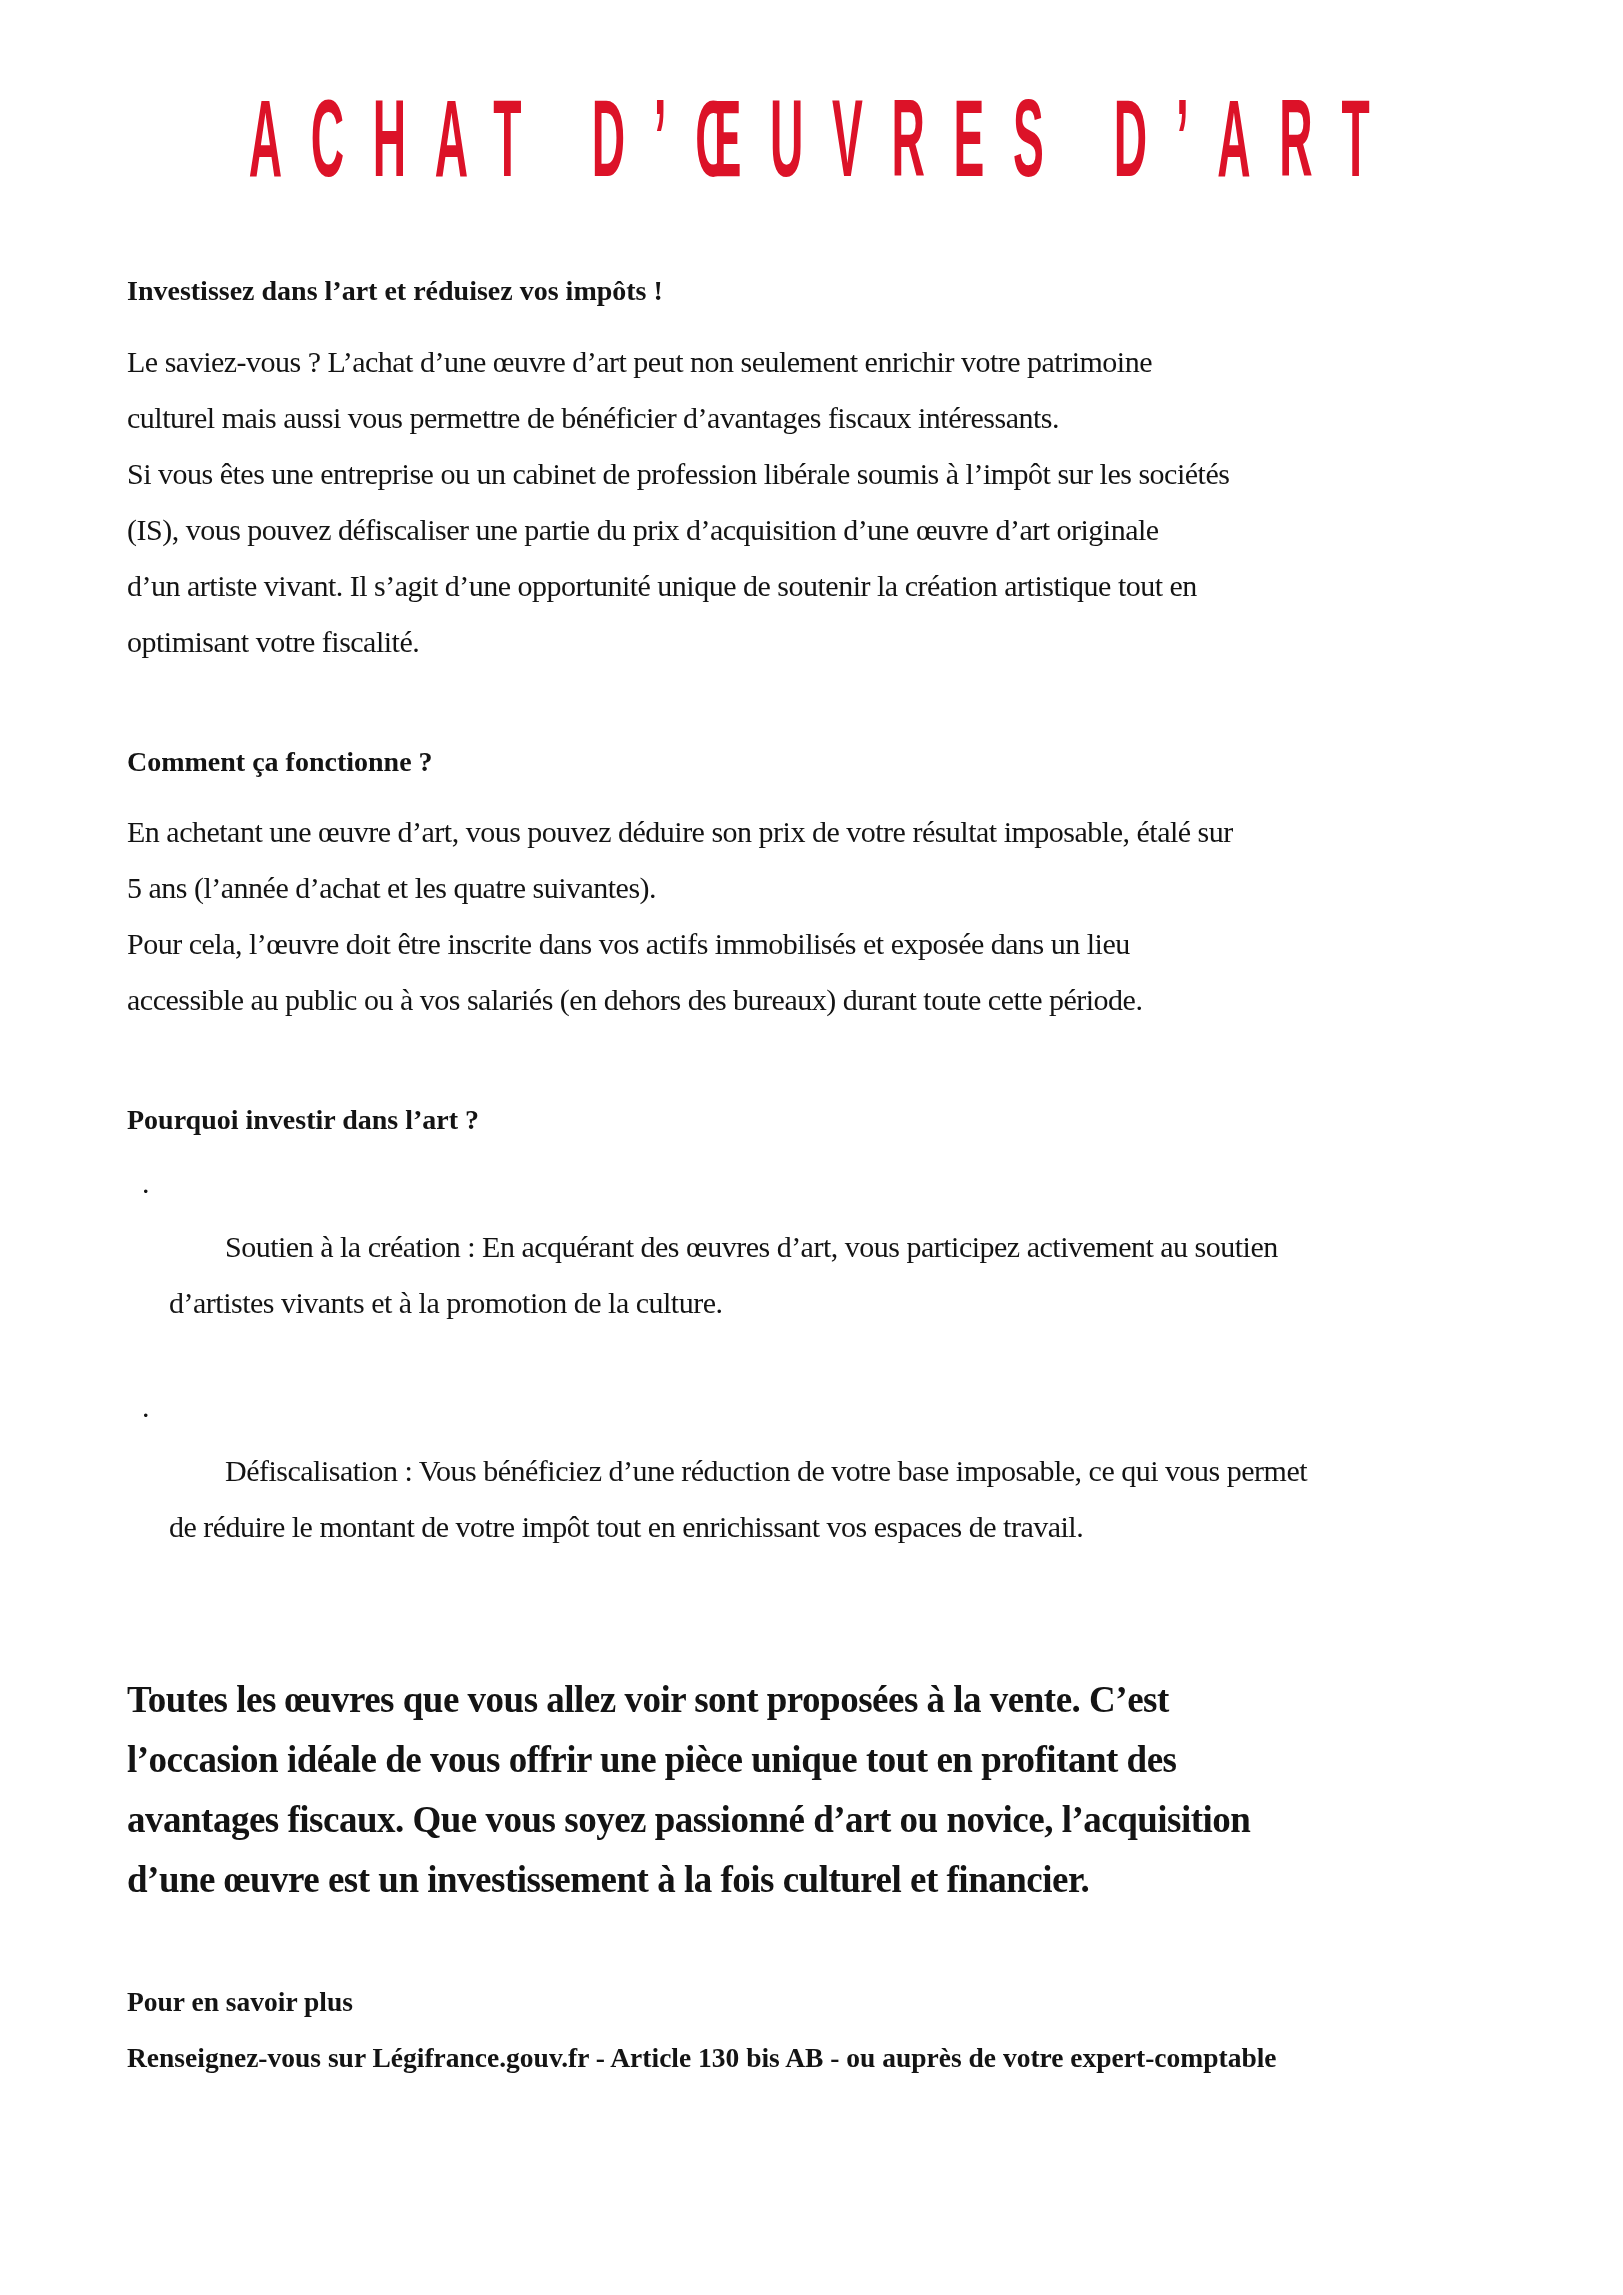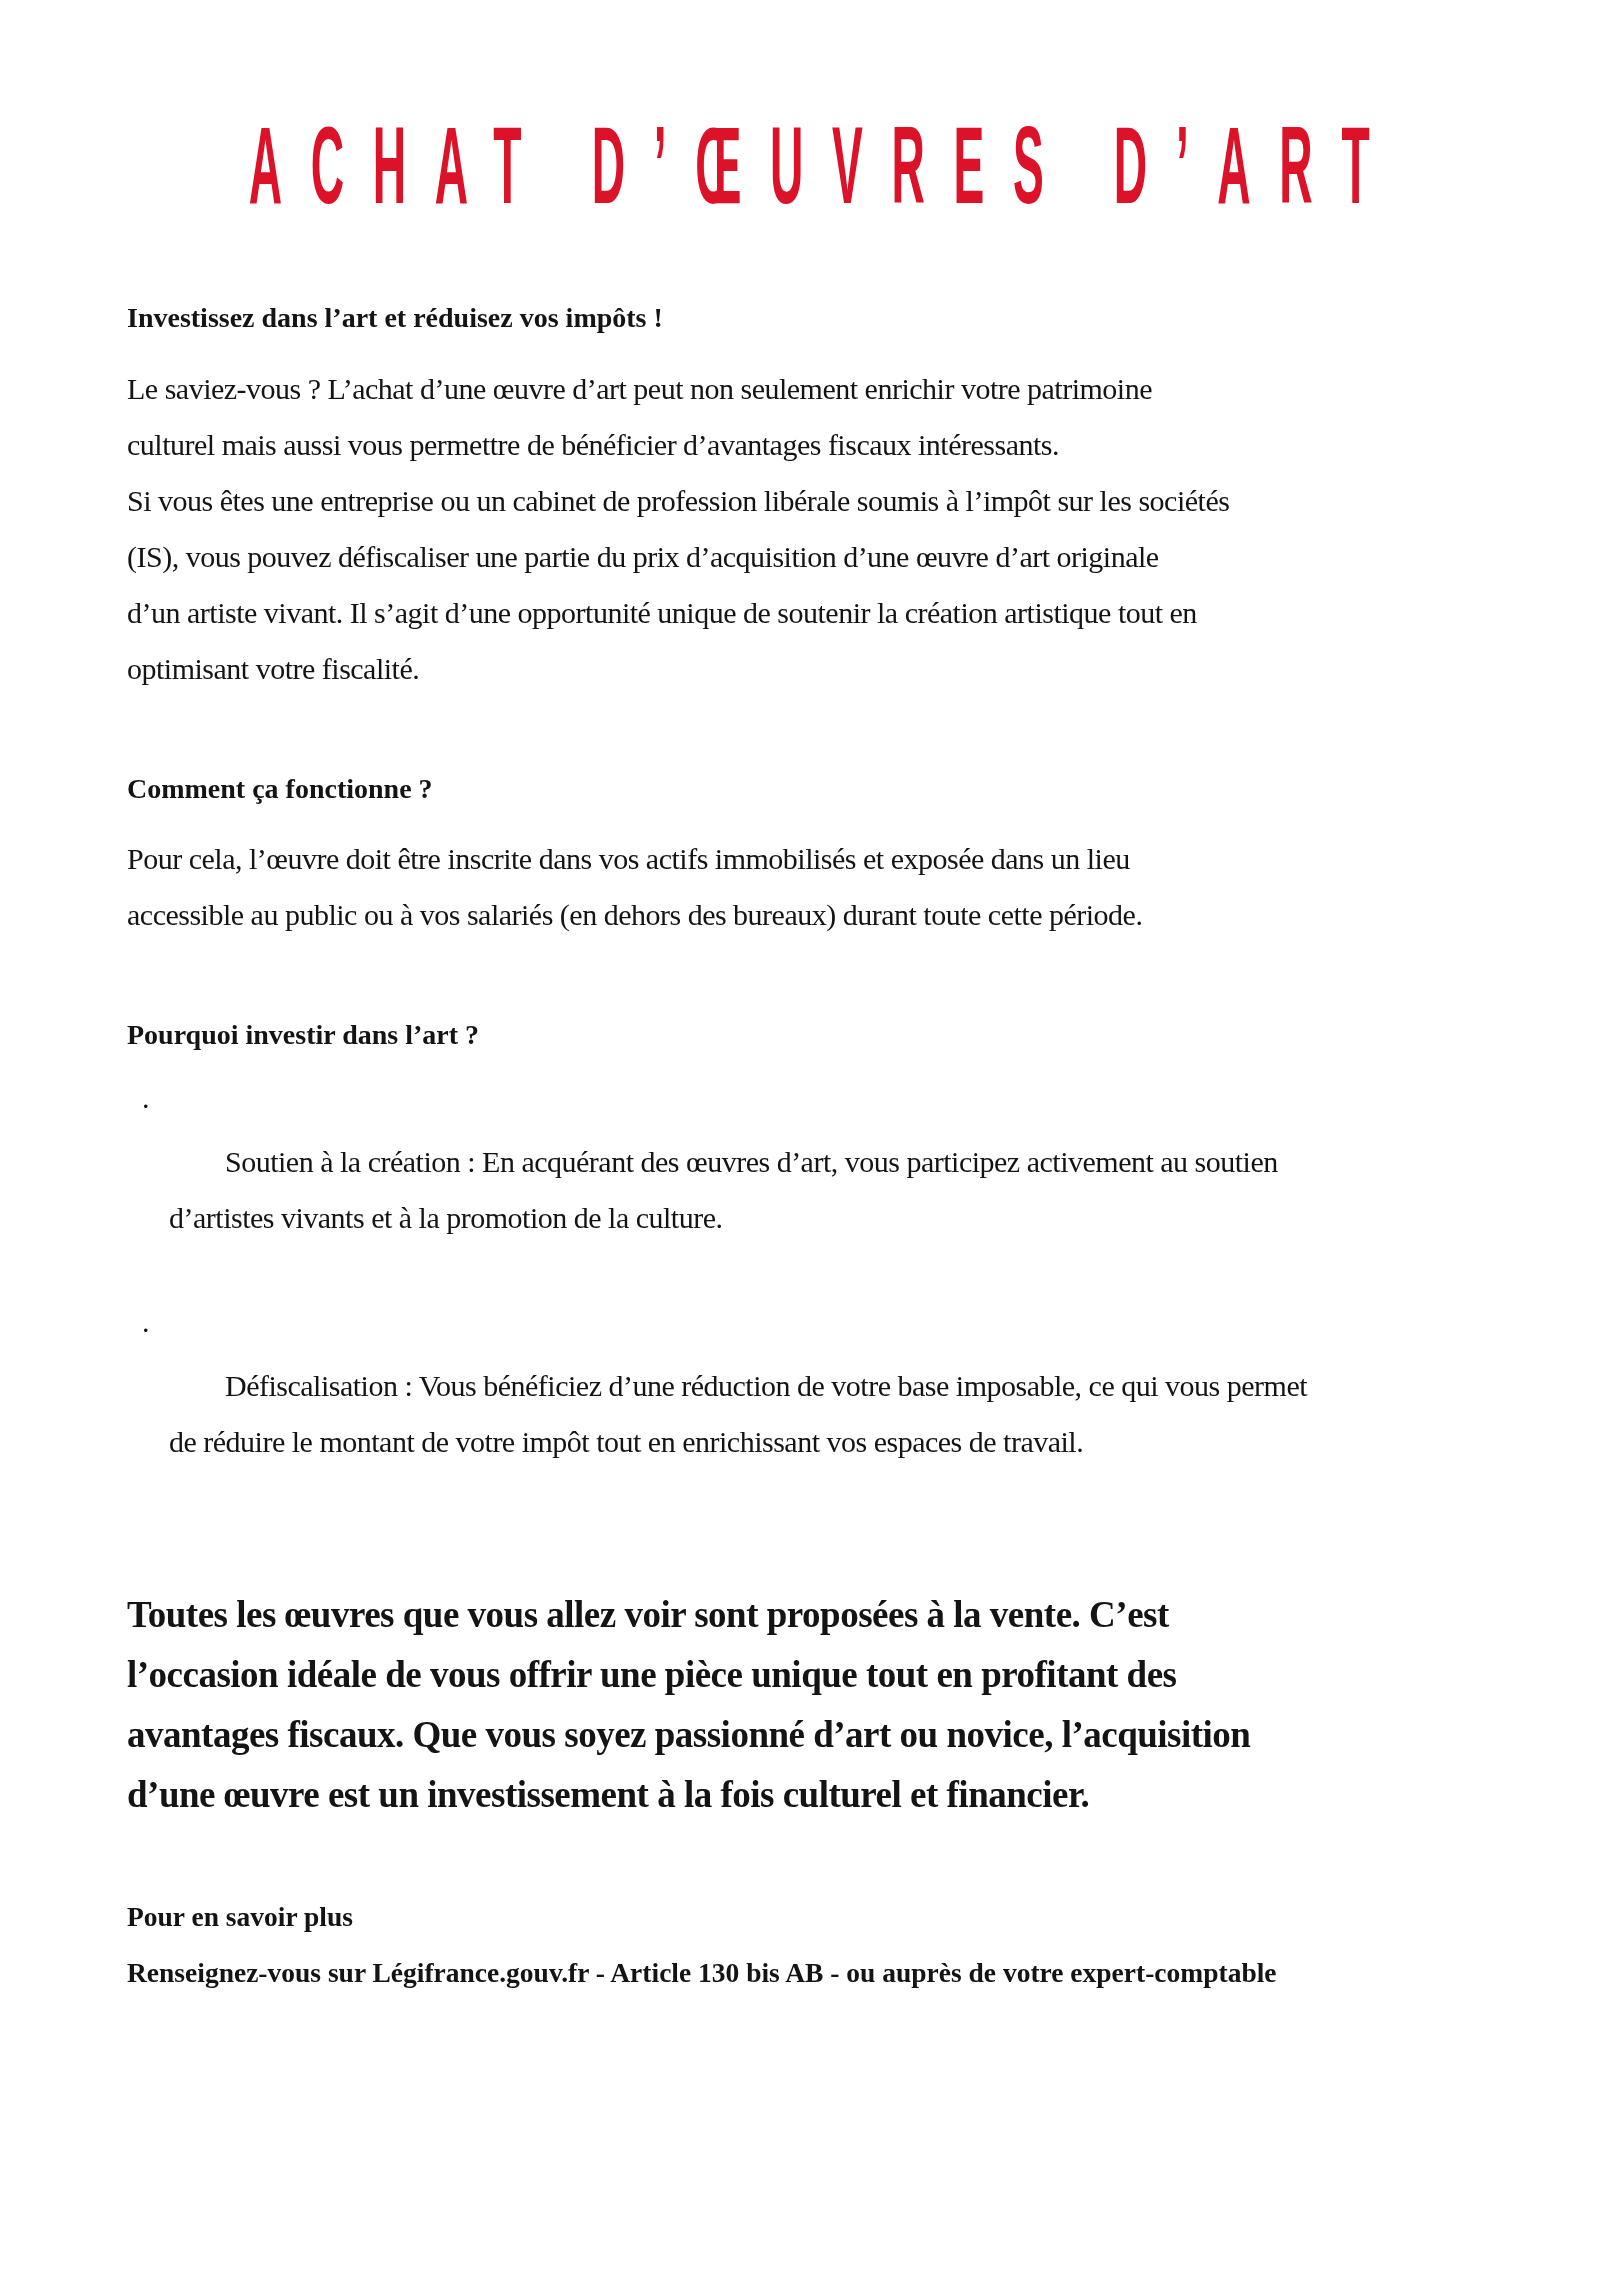--- a/index.html
+++ b/index.html
@@ -15,21 +15,21 @@
     color: #141414;
   }
   .page {
     box-sizing: border-box;
     width: 1623px;
     height: 2295px;
     padding: 0 103px 0 127px;
   }
   
   .title-row {
-    margin-top: 103px;
+    margin-top: 76px;
     height: 123px;
     line-height: 123px;
     display: flex;
     justify-content: center;
     align-items: center;
   }
   .title-inner {
     display: inline-block;
     white-space: nowrap;
     font-family: "Liberation Sans", "DejaVu Sans", sans-serif;
@@ -116,20 +116,22 @@
 
   <div class="section">
     <p class="body-par">Si vous êtes une entreprise ou un cabinet de profession libérale soumis à l’impôt sur les sociétés
 (IS), vous pouvez défiscaliser une partie du prix d’acquisition d’une œuvre d’art originale
 d’un artiste vivant. Il s’agit d’une opportunité unique de soutenir la création artistique tout en
 optimisant votre fiscalité.</p>
   </div>
 
   <div class="section">
     <h2 class="section-heading">Comment ça fonctionne ?</h2>
+    <p class="body-par">En achetant une œuvre d’art, vous pouvez déduire son prix de votre résultat imposable, étalé sur
+5 ans (l’année d’achat et les quatre suivantes).</p>
     <p class="body-par">Pour cela, l’œuvre doit être inscrite dans vos actifs immobilisés et exposée dans un lieu
 accessible au public ou à vos salariés (en dehors des bureaux) durant toute cette période.</p>
   </div>
 
   <div class="section">
     <h2 class="section-heading">Pourquoi investir dans l’art ?</h2>
     <ul class="bullets">
       <li>
         <span class="bullet-dot">·</span><span>Soutien à la création : En acquérant des œuvres d’art, vous participez activement au soutien
 d’artistes vivants et à la promotion de la culture.</span>

